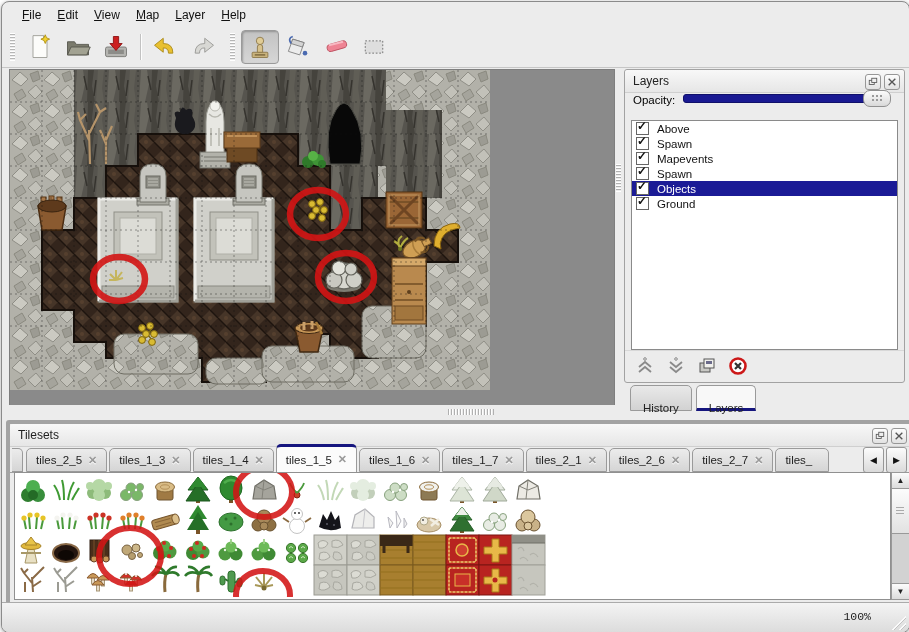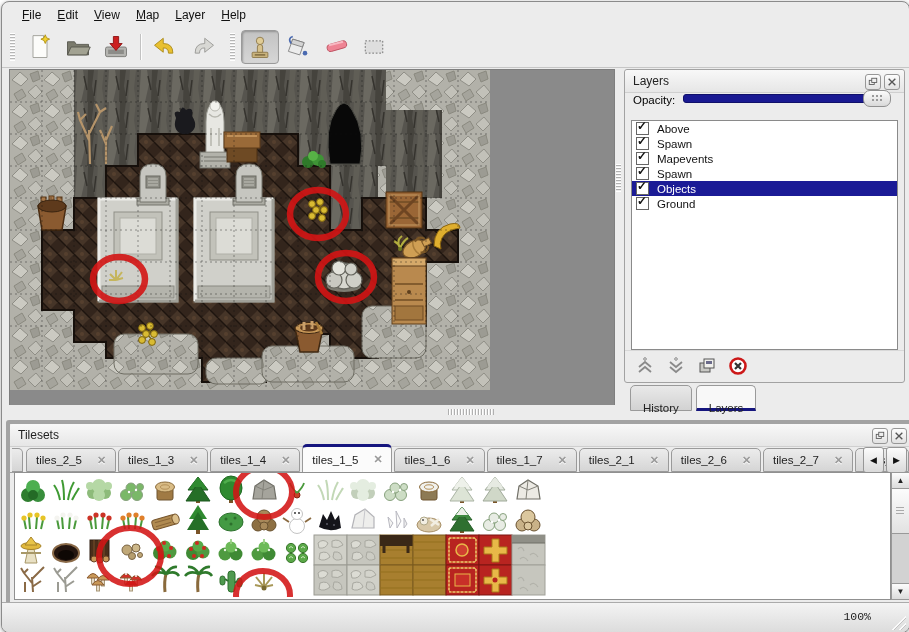--- a/index.html
+++ b/index.html
@@ -38,21 +38,21 @@
   .layer-ops{position:absolute;left:0;top:280px;right:0;height:30px;border-top:1px solid #d8d8d8;display:flex;align-items:center;padding-left:8px;gap:7px;}
   .op-btn{width:24px;height:24px;background:transparent;border:none;padding:0;display:flex;align-items:center;justify-content:center;}
   .panel-tabs{position:absolute;left:6px;top:316px;height:26px;display:flex;}
   .ptab{padding:16px 12px 4px;border:1px solid #9a9a9a;border-radius:5px 5px 0 0;background:linear-gradient(#e9e9e9,#d2d2d2);margin-right:4px;color:#222;}
   .ptab.active{background:#f8f8f8;border-bottom:3px solid #15157e;padding-bottom:1px;}
   
   #tilesetspanel{position:absolute;left:4px;top:418px;width:901px;height:182px;border:4px solid #a3a3a3;border-radius:3px;background:#ececec;font-size:11.5px;}
   #tilesetspanel .panel-title{border-radius:3px 3px 0 0;}
   .ts-tabs{position:absolute;left:0;top:21px;right:0;height:27px;border-bottom:1px solid #a0a0a0;display:flex;align-items:flex-end;padding-left:2px;}
   .ts-tab-stub{width:10px;height:22px;border:1px solid #9a9a9a;border-left:none;border-radius:0 5px 0 0;background:linear-gradient(#ececec,#d5d5d5);margin-right:3px;}
-  .ts-tab{display:flex;align-items:center;gap:15px;height:22px;padding:0 9px;border:1px solid #9a9a9a;border-radius:5px 5px 0 0;background:linear-gradient(#ececec,#d5d5d5);margin-right:2px;color:#222;white-space:nowrap;overflow:hidden;}
+  .ts-tab{display:flex;align-items:center;gap:6px;height:22px;padding:0 9px;border:1px solid #9a9a9a;border-radius:5px 5px 0 0;background:linear-gradient(#ececec,#d5d5d5);margin-right:2px;color:#222;white-space:nowrap;overflow:hidden;}
   .ts-tab.active{background:#fbfbfb;border-top:3px solid #15157e;height:25px;margin-bottom:-1px;}
   .ts-tab.clipped{width:34px;}
   .tab-x{color:#9a9a9a;font-weight:bold;font-size:11px;text-shadow:0 1px 0 #fff;}
   .ts-scrollbtns{position:absolute;right:4px;top:2px;display:flex;gap:2px;}
   .ts-scrollbtn{width:19px;height:24px;background:linear-gradient(#fcfcfc,#dadada);border:1px solid #979797;border-radius:3px;font-size:9px;display:flex;align-items:center;justify-content:center;color:#111;}
   .ts-content{position:absolute;left:4px;top:48px;width:875px;height:126px;background:#fff;border:1px solid #909090;overflow:hidden;}
   .ts-scrollbar{position:absolute;left:881px;top:48px;width:17px;height:126px;background:#d2d2d2;border:1px solid #999;}
   .sb-btn{position:absolute;left:0;right:0;height:15px;background:linear-gradient(#fcfcfc,#dcdcdc);font-size:8px;text-align:center;line-height:15px;color:#222;}
   .sb-up{top:0;border-bottom:1px solid #999;}
   .sb-down{bottom:0;border-top:1px solid #999;}

